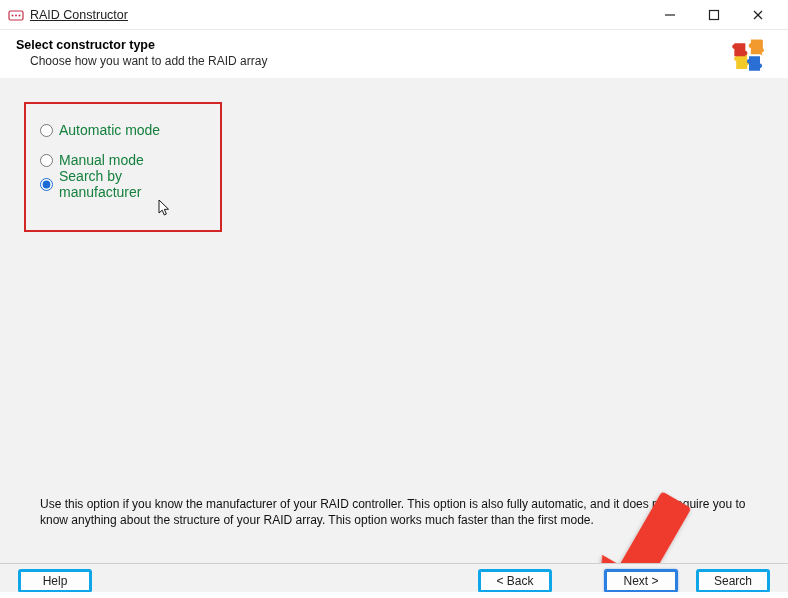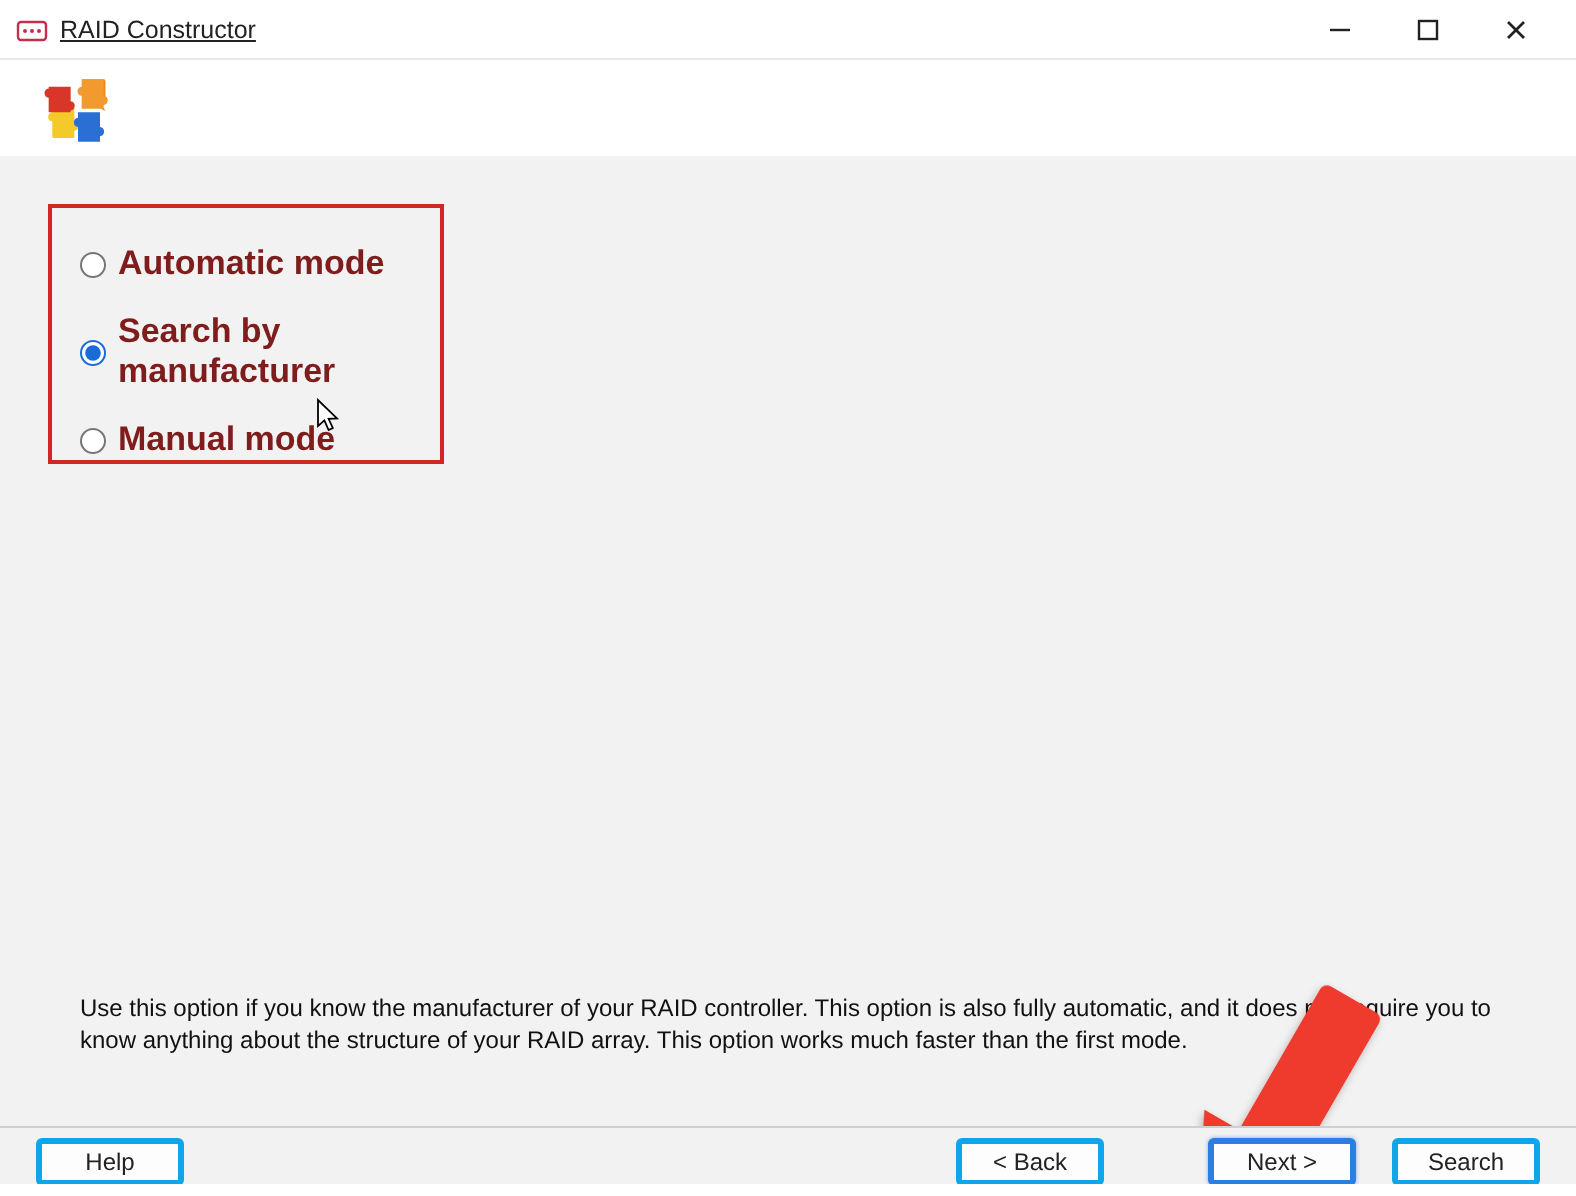--- a/index.html
+++ b/index.html
@@ -87,21 +87,21 @@
     display: flex;
     align-items: center;
     gap: 6px;
     margin-bottom: 14px;
     cursor: pointer;
   }
   .opt-row input[type=radio] {
     width: 13px; height: 13px;
     accent-color: #1a6bd6;
   }
-  .opt-row label { font-size: 17px; color: #7f1d1d; cursor: pointer; font-weight: bold; }
+  .opt-row label { font-size: 14px; color: #15803d; cursor: pointer; }
   
   .cursor {
     position: absolute;
     left: 132px; top: 95px;
     width: 14px; height: 18px;
   }
   
   .desc {
     position: absolute;
     left: 40px; right: 30px;
@@ -187,46 +187,50 @@
   </div>
   <div class="win-ctrl">
     <svg viewBox="0 0 12 12">
         <line x1="2" y1="2" x2="10" y2="10" stroke-width="1.3"></line>
         <line x1="10" y1="2" x2="2" y2="10" stroke-width="1.3"></line>
       </svg>
   </div>
 </div>
 
 <div class="header-band">
+  <div class="header-text">
+    <h1>Select constructor type</h1>
+    <p>Choose how you want to add the RAID array</p>
+  </div>
   <div class="header-icon">
     <svg viewBox="0 0 48 48" width="46" height="44">
 
       <path d="M26 4 h12 a1 1 0 0 1 1 1 v10 a3 3 0 0 0 0 6 v-0 v-0 h-0" fill="#f08a1d"></path>
       <path d="M26 4 h12 v9 c3 0 3 5 0 5 v2 h-12 v-7 c-3 0 -3 -5 0 -5 z" fill="#f29a2d"></path>
       <path d="M10 20 h12 v7 c3 0 3 5 0 5 v4 h-12 v-9 c-3 0 -3 -5 0 -5 z" fill="#f4c92a"></path>
       <path d="M24 22 h12 v8 c3 0 3 5 0 5 v3 h-12 v-8 c-3 0 -3 -5 0 -5 z" fill="#2a6fd4"></path>
       <path d="M8 8 h12 v8 c3 0 3 5 0 5 v1 h-12 v-8 c-3 0 -3 -5 0 -5 z" fill="#d9362a"></path>
     </svg>
   </div>
 </div>
 
 <div class="mainarea">
 
   <div class="opts-box">
     <div class="opt-row">
       <input type="radio" name="ctype" id="r1" style="">
       <label for="r1">Automatic mode</label>
     </div>
+    <div class="opt-row" style="margin-bottom:0">
+      <input type="radio" name="ctype" id="r3" style="">
+      <label for="r3">Manual mode</label>
+    </div>
     <div class="opt-row">
       <input type="radio" name="ctype" id="r2" checked="" style="">
       <label for="r2">Search by manufacturer</label>
-    </div>
-    <div class="opt-row" style="margin-bottom:0">
-      <input type="radio" name="ctype" id="r3" style="">
-      <label for="r3">Manual mode</label>
     </div>
 
     <div class="cursor">
       <svg viewBox="0 0 14 18">
         <path d="M1 1 L1 14 L4.2 11.2 L6.3 16 L8.4 15 L6.3 10.4 L10.5 10.2 Z" fill="#fff" stroke="#000" stroke-width="0.9"></path>
       </svg>
     </div>
   </div>
 
   <div class="desc">Use this option if you know the manufacturer of your RAID controller. This option is also fully automatic, and it does not require you to know anything about the structure of your RAID array. This option works much faster than the first mode.</div>

